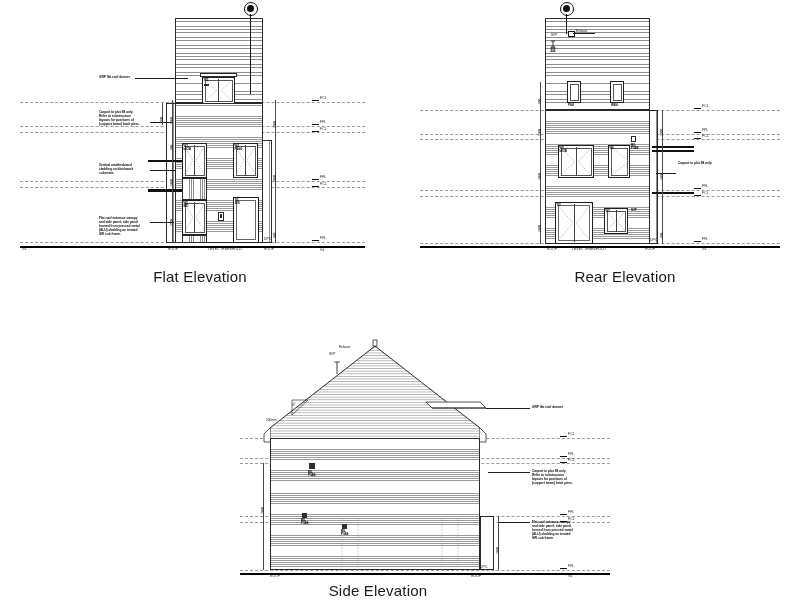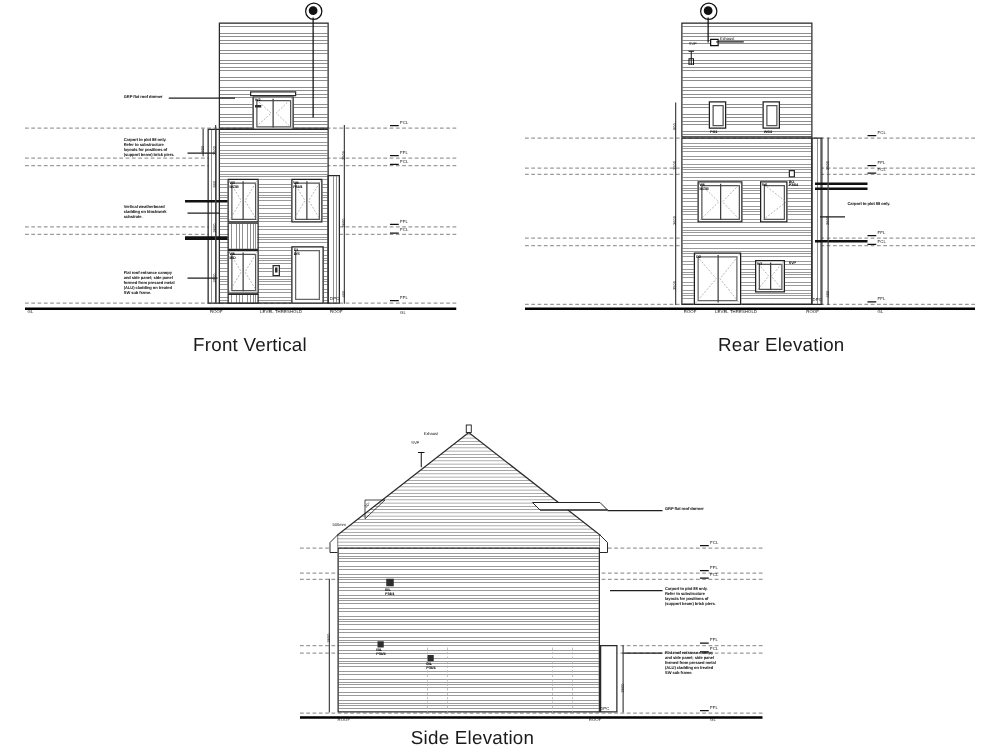--- a/index.html
+++ b/index.html
@@ -270,21 +270,21 @@
   <div class="ground" style="left:20px;top:246px;width:345px;"></div>
   <div class="lvltag" style="left:208px;top:248px;">LEVEL THRESHOLD</div>
   <div class="lvltag" style="left:264px;top:238px;">DPC</div>
   <div class="lvltag" style="left:168px;top:248px;">ROOF</div>
   <div class="lvltag" style="left:264px;top:248px;">ROOF</div>
   <div class="lvltag" style="left:22px;top:248px;">GL</div>
 
   <div class="bubble" style="left:244px;top:2px;"></div>
   <div class="bubble-tail" style="left:250px;top:14px;height:80px;"></div>
 
-  <div class="ttl" style="left:120px;top:268px;width:160px;">Front Vertical</div>
+  <div class="ttl" style="left:120px;top:268px;width:160px;">Flat Elevation</div>
 </div>
 
 <div class="elev" style="left:400px;top:0;width:400px;height:300px;">
 
   <div class="lvl" style="left:20px;top:110px;width:360px;"></div>
   <div class="lvl" style="left:20px;top:134px;width:360px;"></div>
   <div class="lvl" style="left:20px;top:139px;width:360px;"></div>
   <div class="lvl" style="left:20px;top:190px;width:360px;"></div>
   <div class="lvl" style="left:20px;top:196px;width:360px;"></div>
   <div class="lvl" style="left:20px;top:243px;width:360px;"></div>

